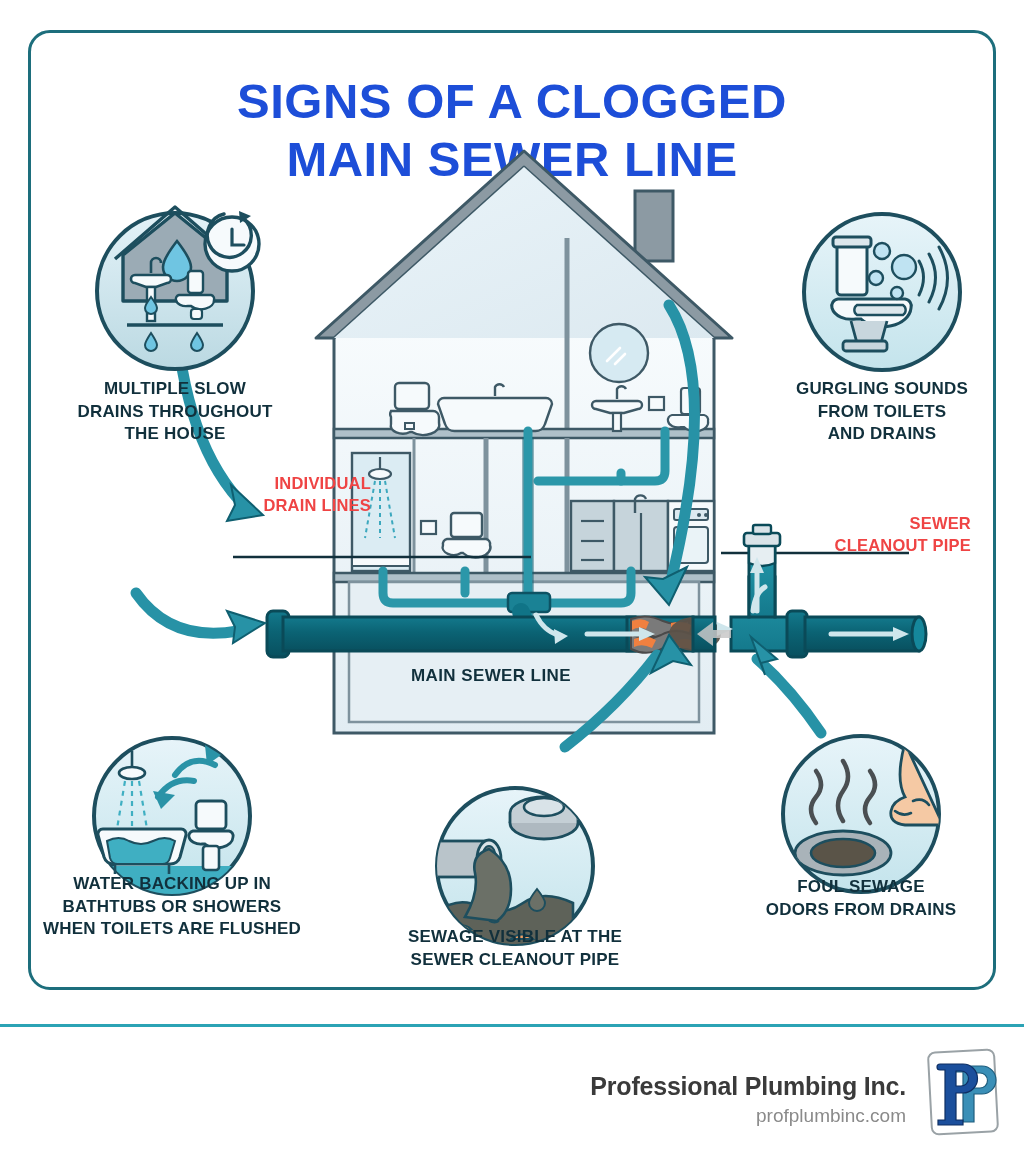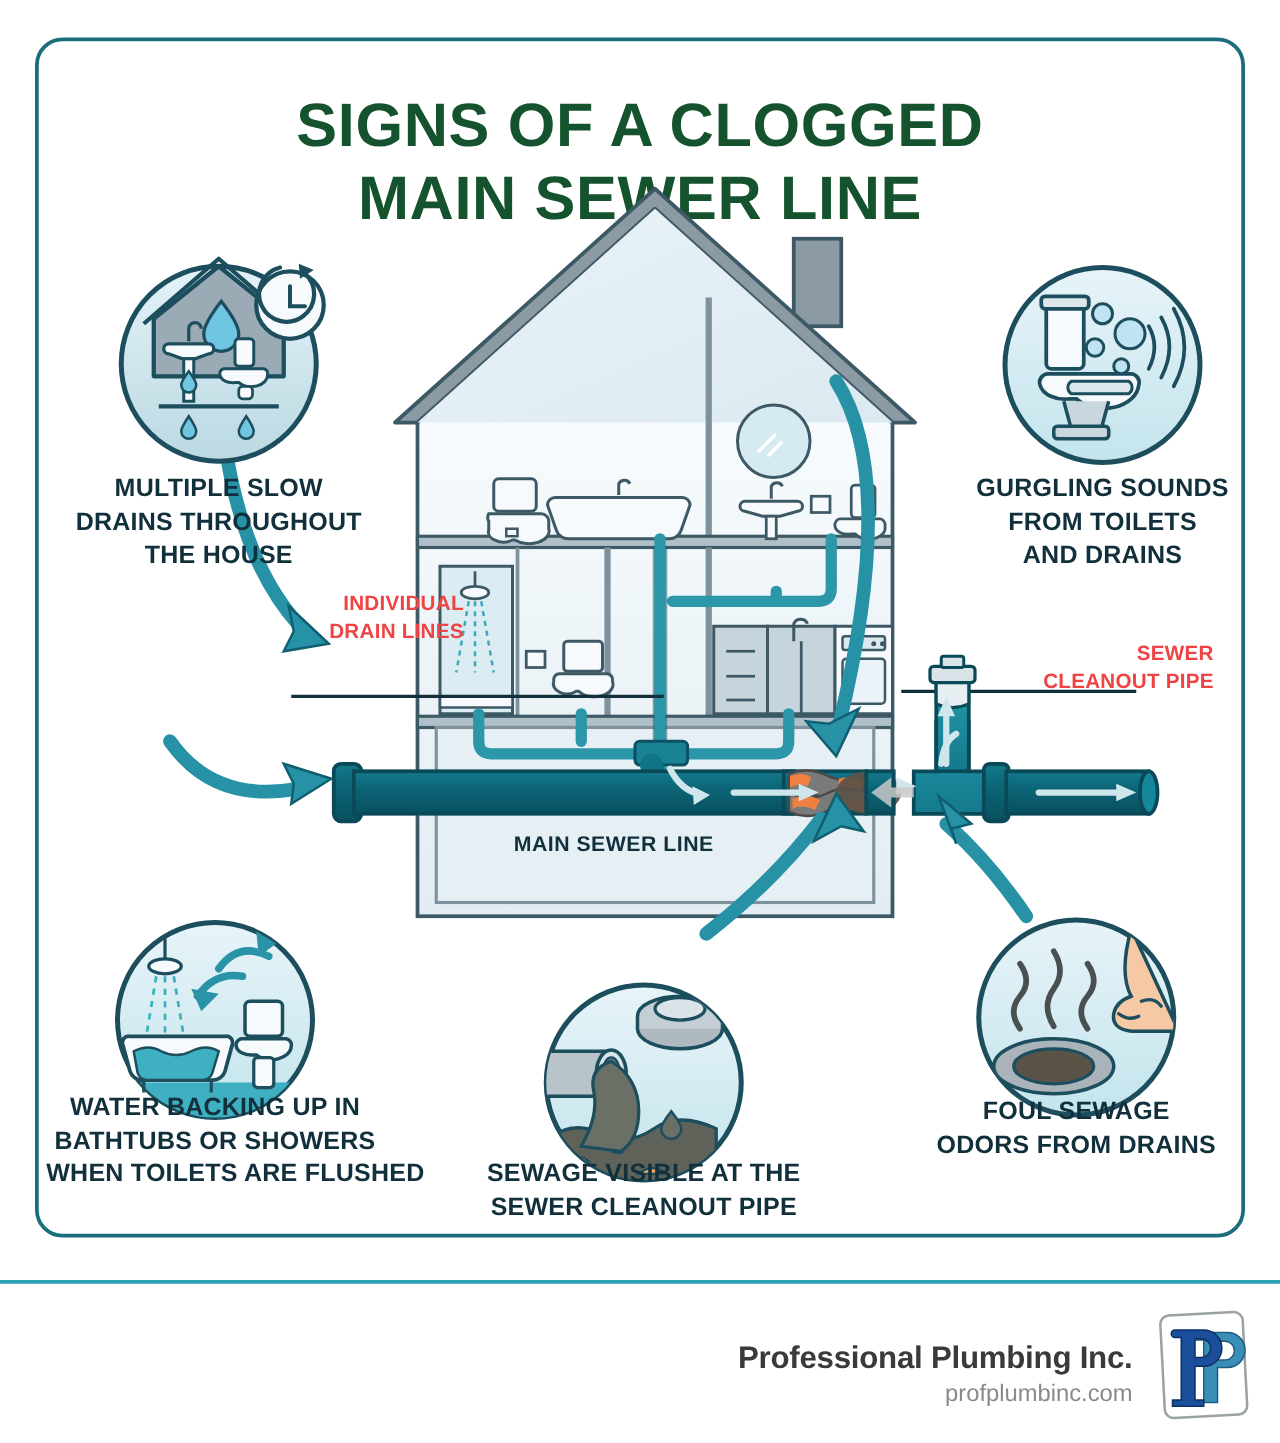--- a/index.html
+++ b/index.html
@@ -19,21 +19,21 @@
     border: 3px solid #1D6E7C;
     border-radius: 22px;
     background: #ffffff;
   }
 
   
   #page-title {
     position: absolute;
     left: 0; top: 40px; width: 100%;
     text-align: center;
-    color: #14532d;
+    color: #1d4ed8;
     font-weight: bold;
     font-size: 49px;
     line-height: 1.18;
     letter-spacing: 0.5px;
     font-stretch: condensed;
   }
   #page-title .line { display: block; white-space: nowrap; }
 
   
   #scene {
@@ -41,21 +41,21 @@
     left: 0; top: 0;
     width: 968px; height: 960px;
   }
 
   
   .caption {
     position: absolute;
     text-align: center;
     color: #11303C;
     font-weight: bold;
-    font-size: 20px;
+    font-size: 17px;
     line-height: 1.33;
     letter-spacing: 0.2px;
   }
   .caption .line { display: block; white-space: nowrap; }
 
   .inline-label {
     position: absolute;
     text-align: right;
     color: #ef4444;
     font-weight: bold;

